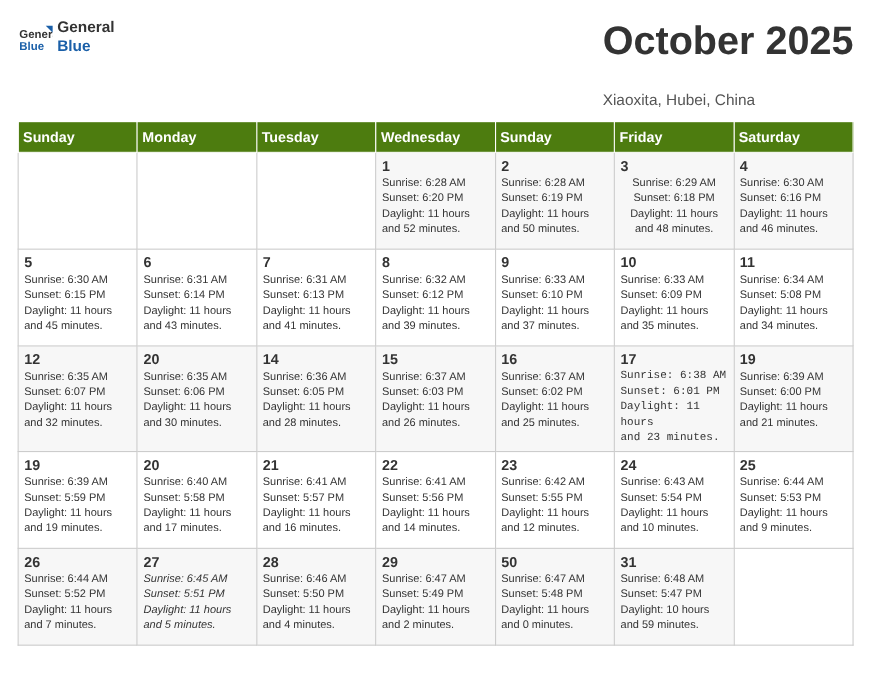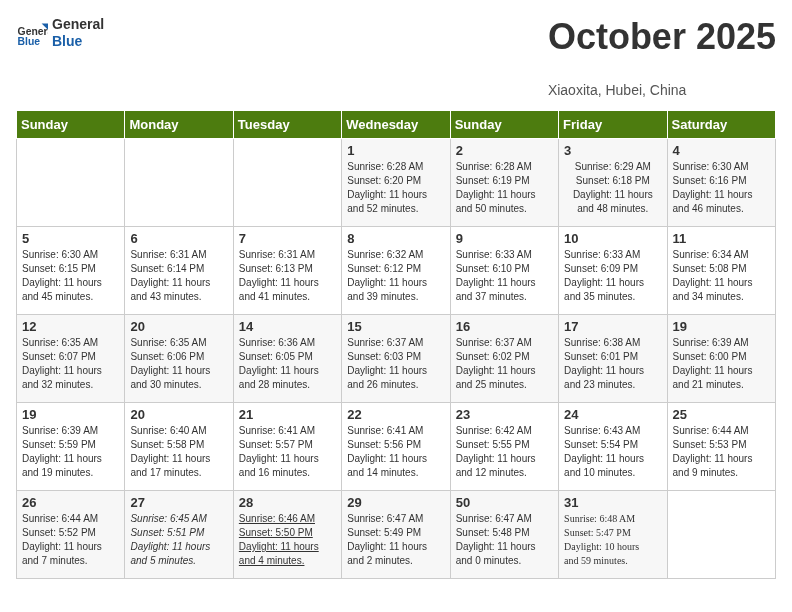--- a/index.html
+++ b/index.html
@@ -230,21 +230,21 @@
         </td>
         <td>
           <span class="day-num">16</span>
           <div class="cell-text" style="white-space: pre-line;">Sunrise: 6:37 AM
 Sunset: 6:02 PM
 Daylight: 11 hours
 and 25 minutes.</div>
         </td>
         <td>
           <span class="day-num">17</span>
-          <div class="cell-text" style="white-space: pre-line;">Sunrise: 6:38 AM
+          <div class="cell-text" style="white-space: pre-line; font-family: Liberation Mono, monospace;">Sunrise: 6:38 AM
 Sunset: 6:01 PM
 Daylight: 11 hours
 and 23 minutes.</div>
         </td>
         <td>
           <span class="day-num">19</span>
           <div class="cell-text" style="white-space: pre-line;">Sunrise: 6:39 AM
 Sunset: 6:00 PM
 Daylight: 11 hours
 and 21 minutes.</div>
@@ -311,42 +311,42 @@
         </td>
         <td>
           <span class="day-num">27</span>
           <div class="cell-text" style="white-space: pre-line; font-style: italic;">Sunrise: 6:45 AM
 Sunset: 5:51 PM
 Daylight: 11 hours
 and 5 minutes.</div>
         </td>
         <td>
           <span class="day-num">28</span>
-          <div class="cell-text" style="white-space: pre-line; text-decoration: underline;">Sunrise: 6:46 AM
+          <div class="cell-text" style="white-space: pre-line;">Sunrise: 6:46 AM
 Sunset: 5:50 PM
 Daylight: 11 hours
 and 4 minutes.</div>
         </td>
         <td>
           <span class="day-num">29</span>
           <div class="cell-text" style="white-space: pre-line;">Sunrise: 6:47 AM
 Sunset: 5:49 PM
 Daylight: 11 hours
 and 2 minutes.</div>
         </td>
         <td>
           <span class="day-num">50</span>
           <div class="cell-text" style="white-space: pre-line;">Sunrise: 6:47 AM
 Sunset: 5:48 PM
 Daylight: 11 hours
 and 0 minutes.</div>
         </td>
         <td>
           <span class="day-num">31</span>
-          <div class="cell-text" style="white-space: pre-line; font-family: Liberation Serif, serif;">Sunrise: 6:48 AM
+          <div class="cell-text" style="white-space: pre-line;">Sunrise: 6:48 AM
 Sunset: 5:47 PM
 Daylight: 10 hours
 and 59 minutes.</div>
         </td>
         <td class="empty-cell"></td>
       </tr>
     </tbody>
 </table>
 
 </body></html>

